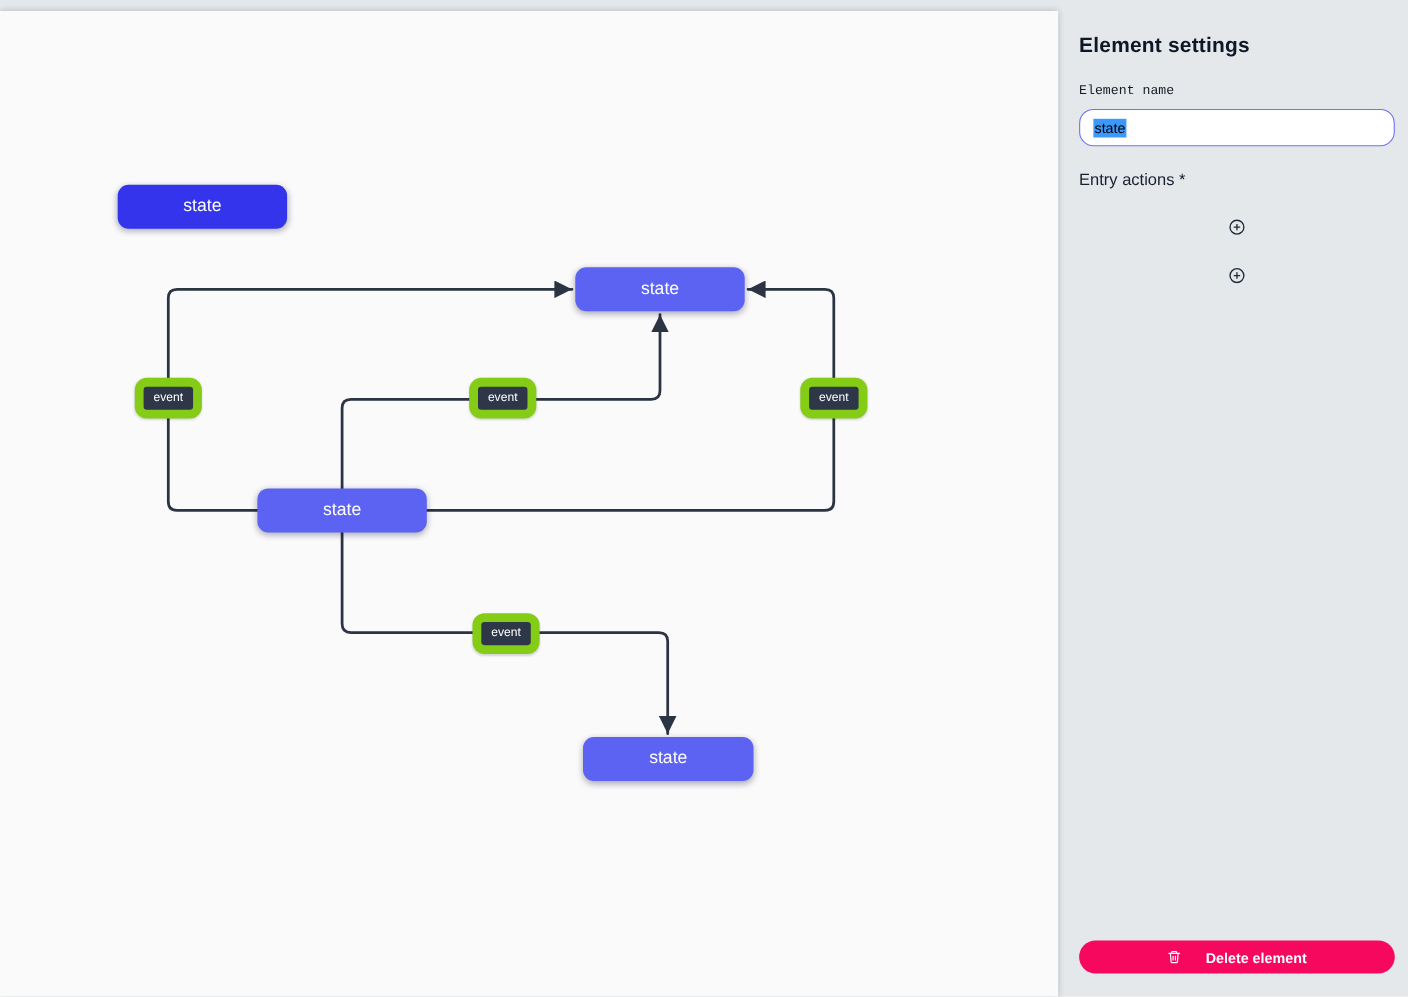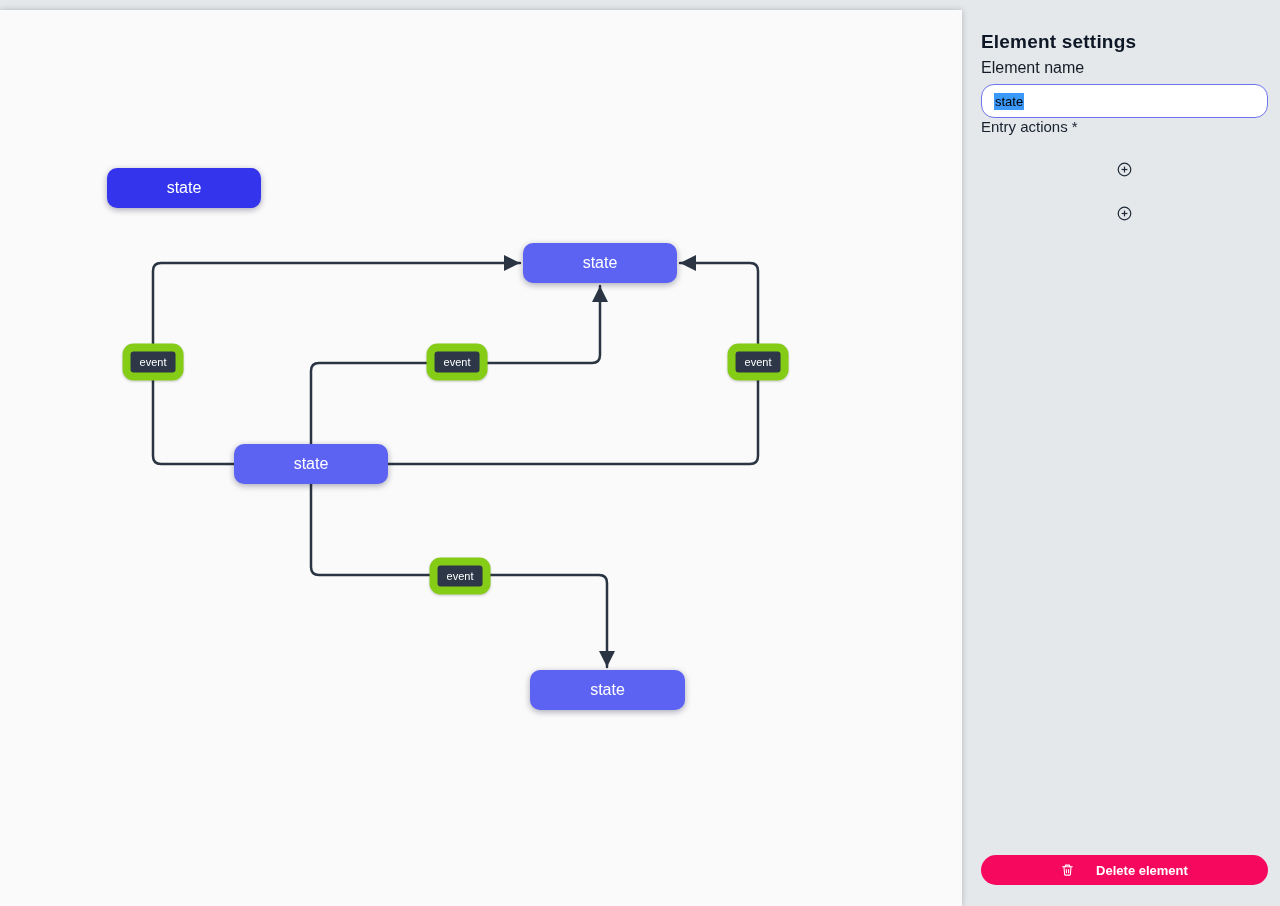--- a/index.html
+++ b/index.html
@@ -35,31 +35,31 @@
     position:absolute;right:0;top:0;width:318px;height:894px;
     box-sizing:border-box;
     padding:30px 12px 9px 19px;
     display:flex;flex-direction:column;
   }
   .panel h1{
     margin:0;font-size:19px;line-height:24px;font-weight:700;color:#0e1726;
     letter-spacing:.2px;
   }
   .field-label{
-    margin-top:6px;font-size:16px;line-height:15px;color:#151b26;
+    margin-top:21px;font-size:12px;line-height:15px;color:#151b26;font-family:Liberation Mono, monospace;
   }
   .name-input{
     margin-top:9px;height:34px;box-sizing:border-box;width:100%;
     background:#fff;border:1.5px solid #6e74f0;border-radius:13px;
     display:flex;align-items:center;padding:0 12px;
     font-size:13px;color:#000;cursor:text;
   }
   .name-input .sel{background:#3b99fc;color:#000;padding:1px 1px;}
   .section-label{
-    font-size:15px;line-height:18px;color:#16202e;
+    margin-top:22px;font-size:15px;line-height:18px;color:#16202e;
   }
   .add-btn{
     align-self:center;margin-top:23px;
     background:none;border:none;padding:3px;cursor:pointer;
     display:flex;align-items:center;justify-content:center;
   }
   .add-btn svg{display:block;}
   .panel-spacer{flex:1;}
   .delete-btn{
     height:30px;width:100%;border:none;border-radius:15px;

